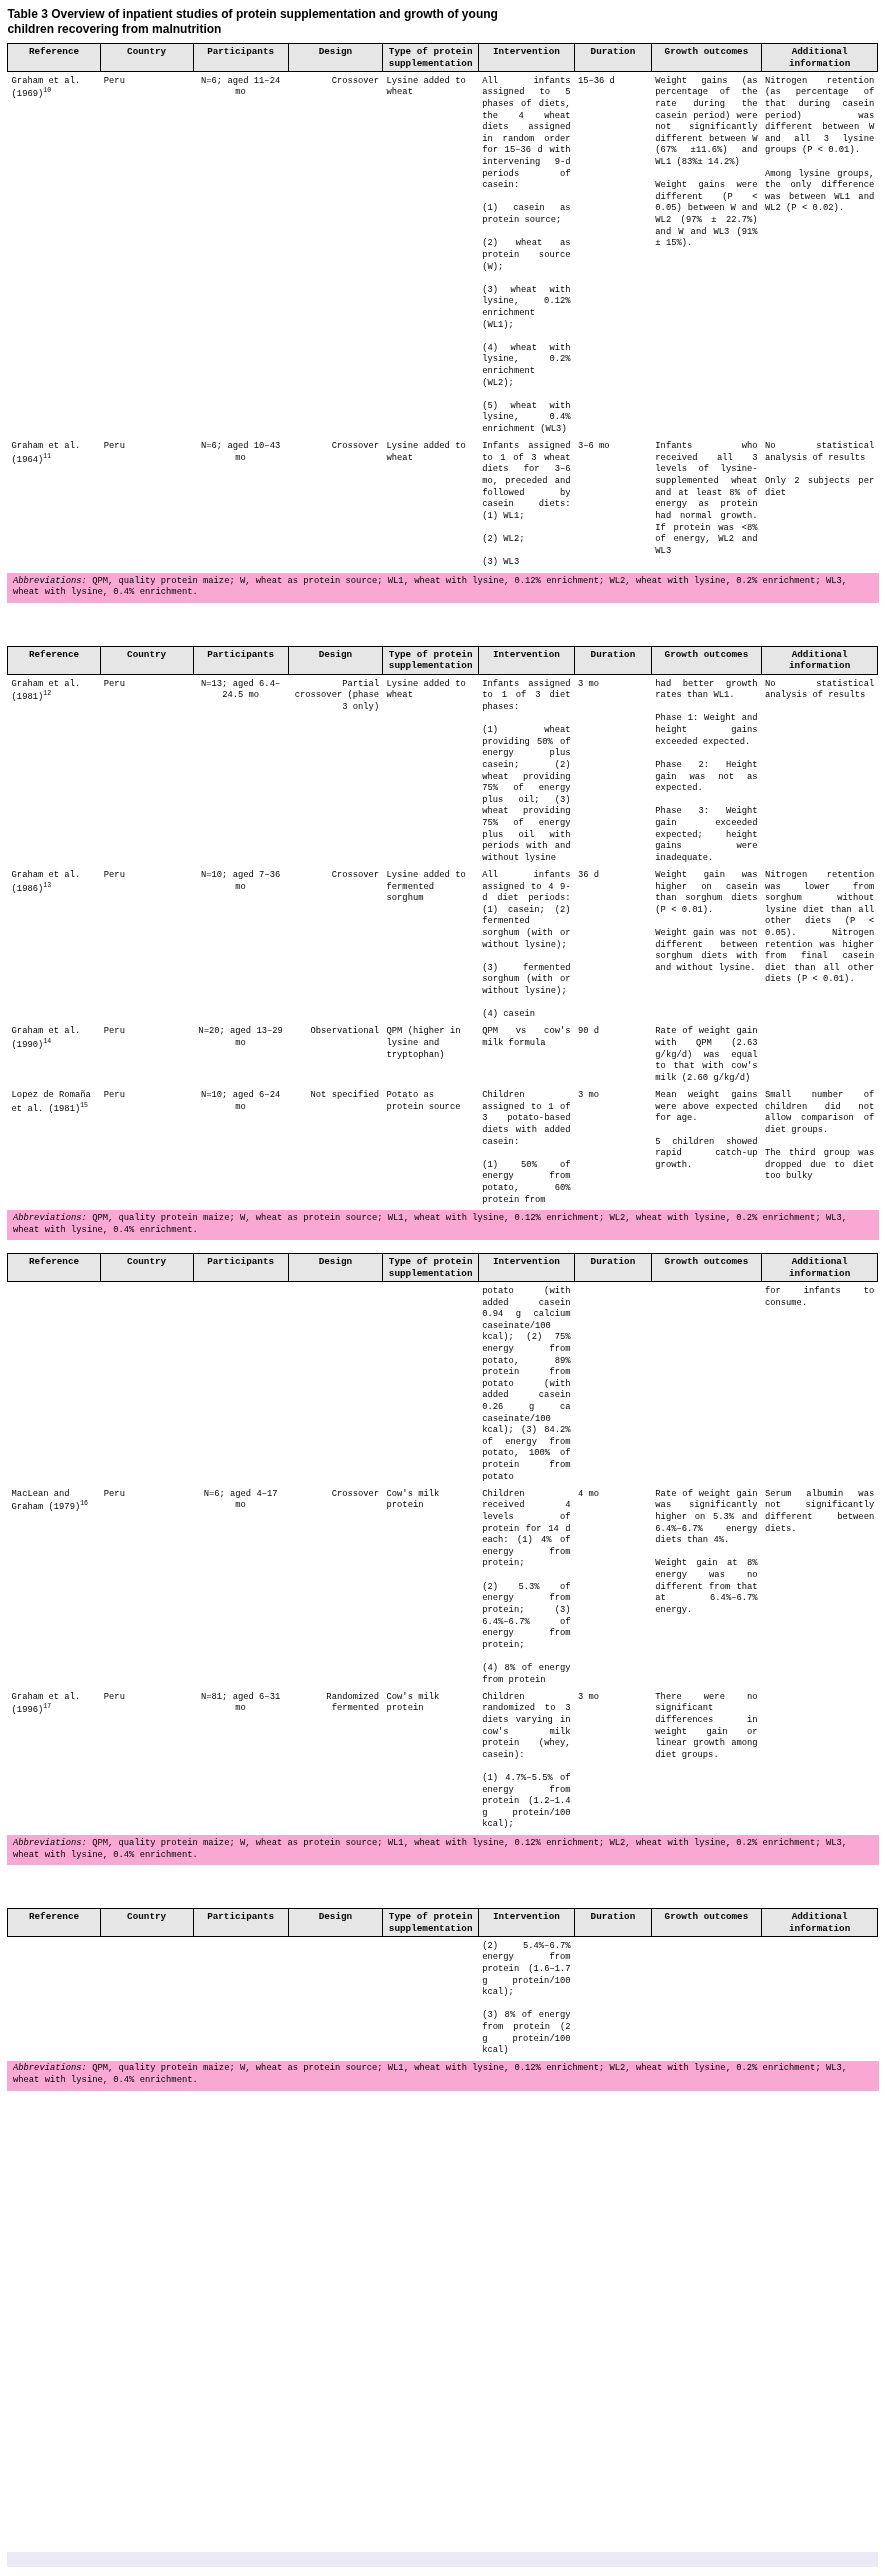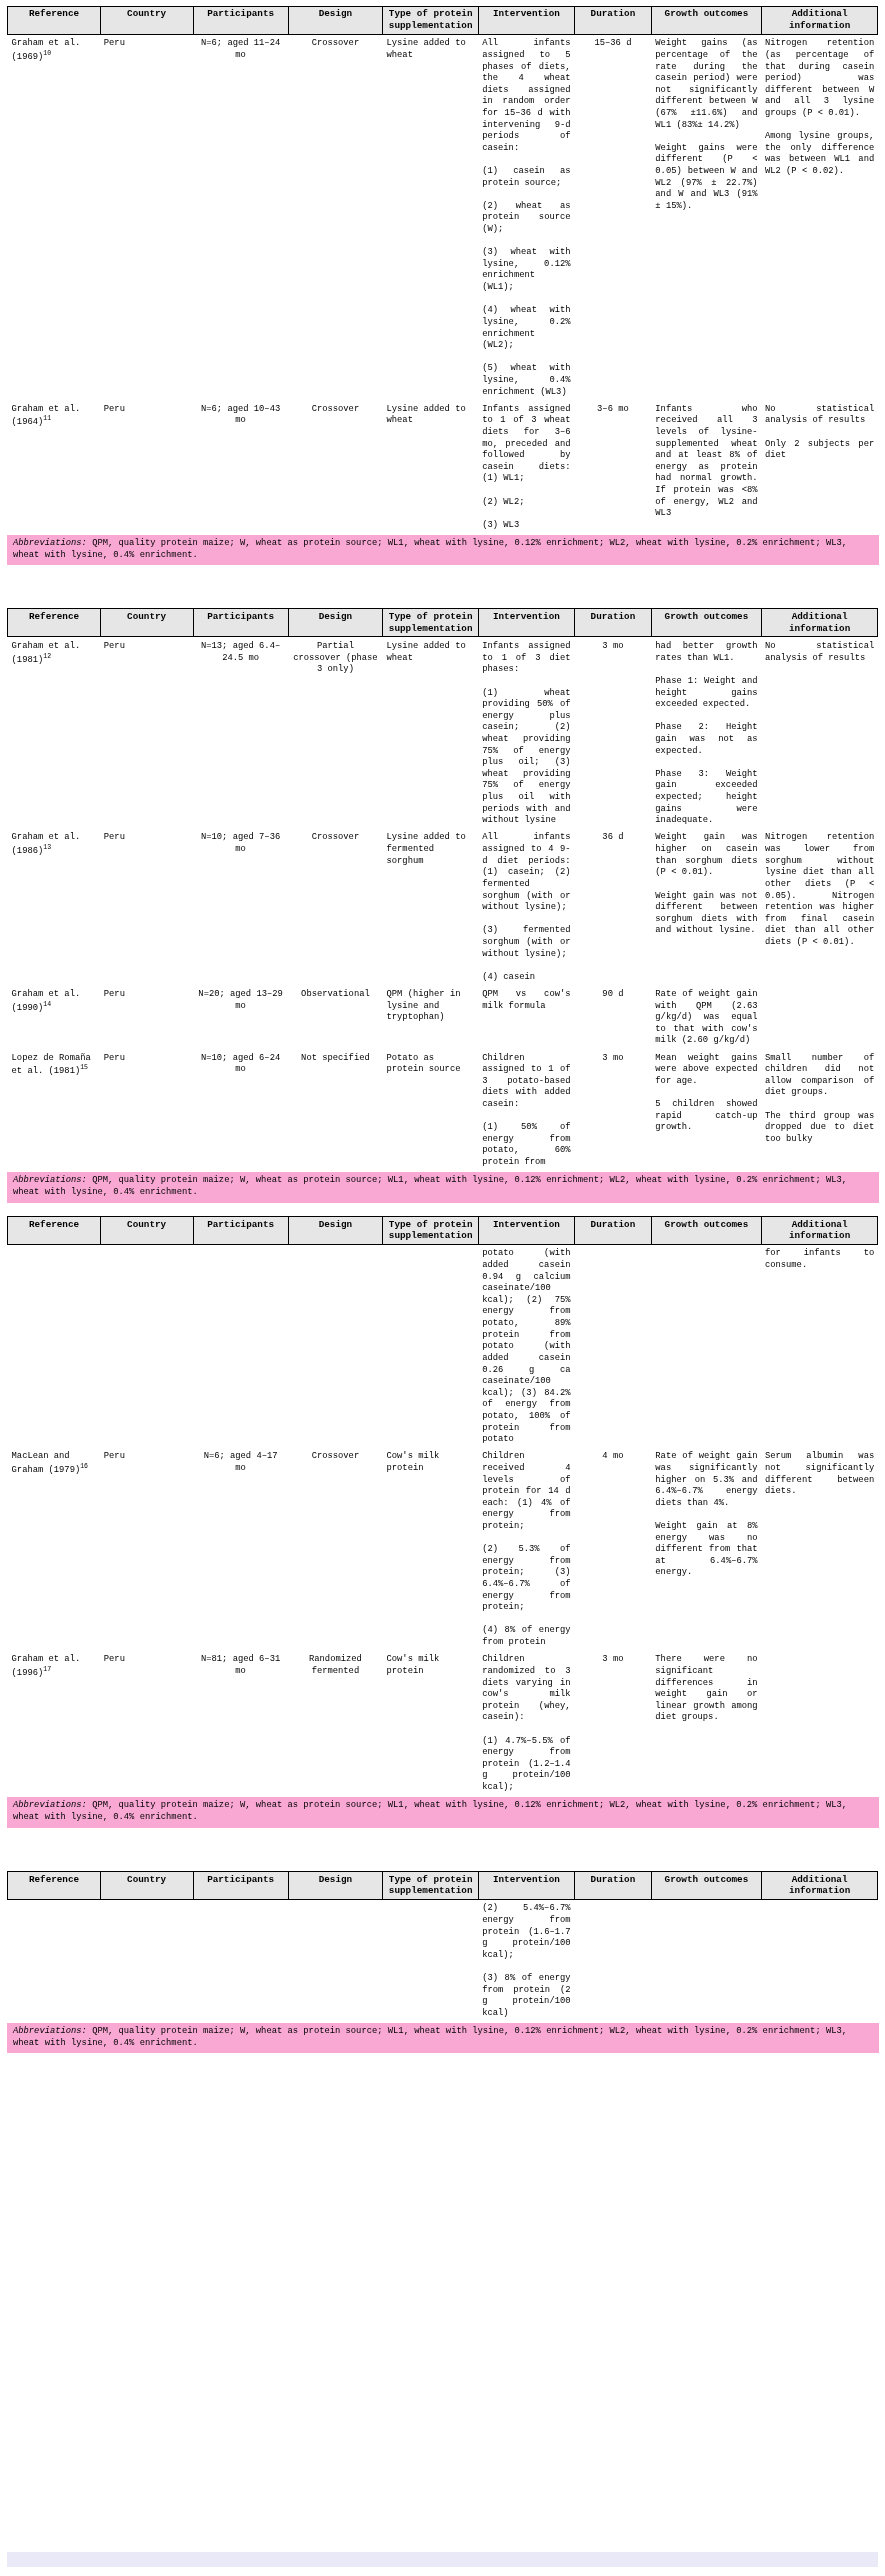--- a/index.html
+++ b/index.html
@@ -23,24 +23,24 @@
     font-weight:bold;text-align:center;vertical-align:top;
     font-size:9.3px;padding:1.9px 2.8px;line-height:1.25;
   }
   tbody td{
     vertical-align:top;padding:3.7px 3.7px 1.9px 3.7px;
     white-space:pre-line;word-wrap:break-word;
   }
   td.c0{text-align:left;}
   td.c1{text-align:left;}
   td.c2{text-align:center;}
-  td.c3{text-align:center;}
+  td.c3{text-align:right;}
   td.c4{text-align:left;}
   td.c5{text-align:justify;}
-  td.c6{text-align:center;margin-top:24px;}
+  td.c6{text-align:left;margin-top:24px;}
   td.c7{text-align:justify;margin-left:16px;}
   td.c8{text-align:justify;}
   col.w0{width:10.6%}col.w1{width:10.7%}col.w2{width:10.9%}
   col.w3{width:10.9%}col.w4{width:11.0%}col.w5{width:11.0%}
   col.w6{width:8.9%}col.w7{width:12.6%}col.w8{width:13.4%}
   sup{font-size:6.5px;}
   .abbrev{
     width:860px;background:#f9a8d4;
     font-size:8.8px;line-height:1.35;
     padding:2.8px 5.6px 3.7px 5.6px;margin-top:1.9px;
@@ -52,20 +52,21 @@
   .bottom-bar{
     position:absolute;left:7.4px;bottom:9.3px;
     width:871px;height:15px;background:#e9e9f7;
   }
 </style>
 </head>
 <body>
 
 <div class="page">
 
+  <div class="doc-title">Table 3 Overview of inpatient studies of protein supplementation and growth of young children recovering from malnutrition</div>
 
   <div class="block">
     <table class="study">
       <colgroup>
           <col class="w0">
           <col class="w1">
           <col class="w2">
           <col class="w3">
           <col class="w4">
           <col class="w5">

